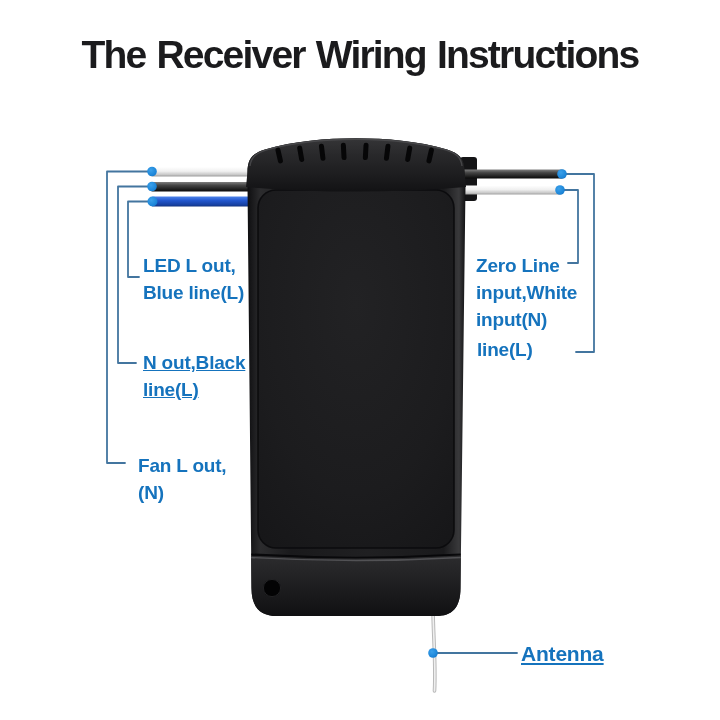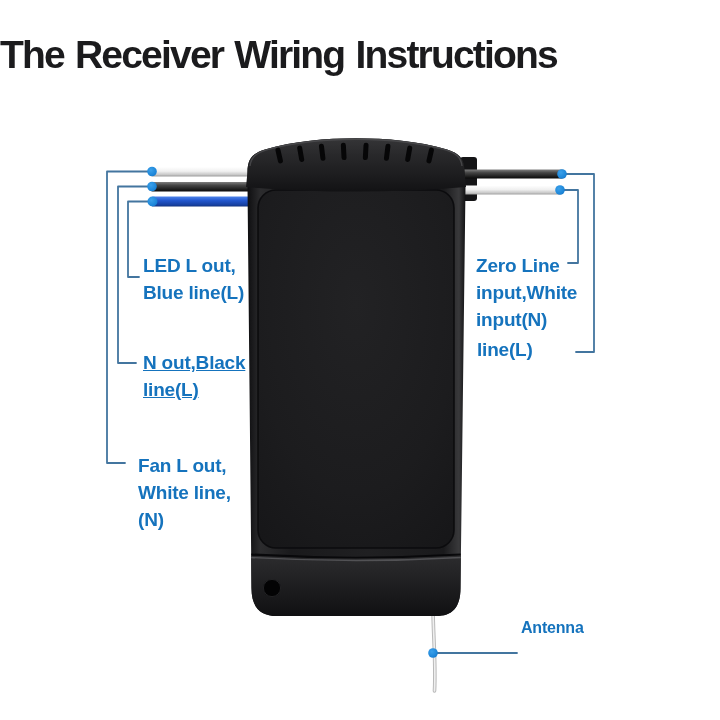--- a/index.html
+++ b/index.html
@@ -1,19 +1,19 @@
 <!DOCTYPE html>
 <html style="--label_text: #1573bd; --callout_line: #43759f; --dot: #1e88dc; --wire_blue: #2153c6; --device_black: #1e1e1e; --background: #ffffff;"><head>
 <meta charset="utf-8">
 <style>
   html,body{margin:0;padding:0;background:#ffffff;}
   #stage{position:relative;width:720px;height:720px;background:#ffffff;overflow:hidden;
          font-family:"Liberation Sans",sans-serif;}
   #device-layer{position:absolute;left:0;top:0;width:720px;height:720px;}
-  .page-title{position:absolute;left:0;top:33px;width:720px;text-align:left;
+  .page-title{position:absolute;left:0;top:33px;width:720px;text-align:center;
               font-size:39px;font-weight:700;letter-spacing:-1.8px;word-spacing:2px;color:#1b1b1d;
               font-family:"Liberation Sans",sans-serif;}
   .callout-label{position:absolute;color:var(--label_text,#1573bd);font-weight:700;
                  font-size:19px;line-height:27px;letter-spacing:-0.2px;white-space:nowrap;}
   .callout-label span{display:block;}
 </style>
 </head>
 <body>
 
 <div id="stage">
@@ -172,31 +172,30 @@
     <span>Blue line(L)</span>
   </div>
 
   <div class="callout-label" style="left:143px;top:349px;text-decoration:underline;">
     <span>N out,Black</span>
     <span>line(L)</span>
   </div>
 
   <div class="callout-label" style="left:138px;top:452px;">
     <span>Fan L out,</span>
-    <span>White line,</span>
     <span>(N)</span>
   </div>
 
   <div class="callout-label" style="left:476px;top:252px;">
     <span>Zero Line</span>
     <span>input,White</span>
     <span>input(N)</span>
   </div>
 
   <div class="callout-label" style="left:477px;top:336px;">
     <span>line(L)</span>
   </div>
 
-  <div class="callout-label" style="left:521px;top:614px;font-size:16px;">
+  <div class="callout-label" style="left:521px;top:640px;font-size:21px;text-decoration:underline;">
     <span>Antenna</span>
   </div>
 
 </div>
 
 </body></html>

